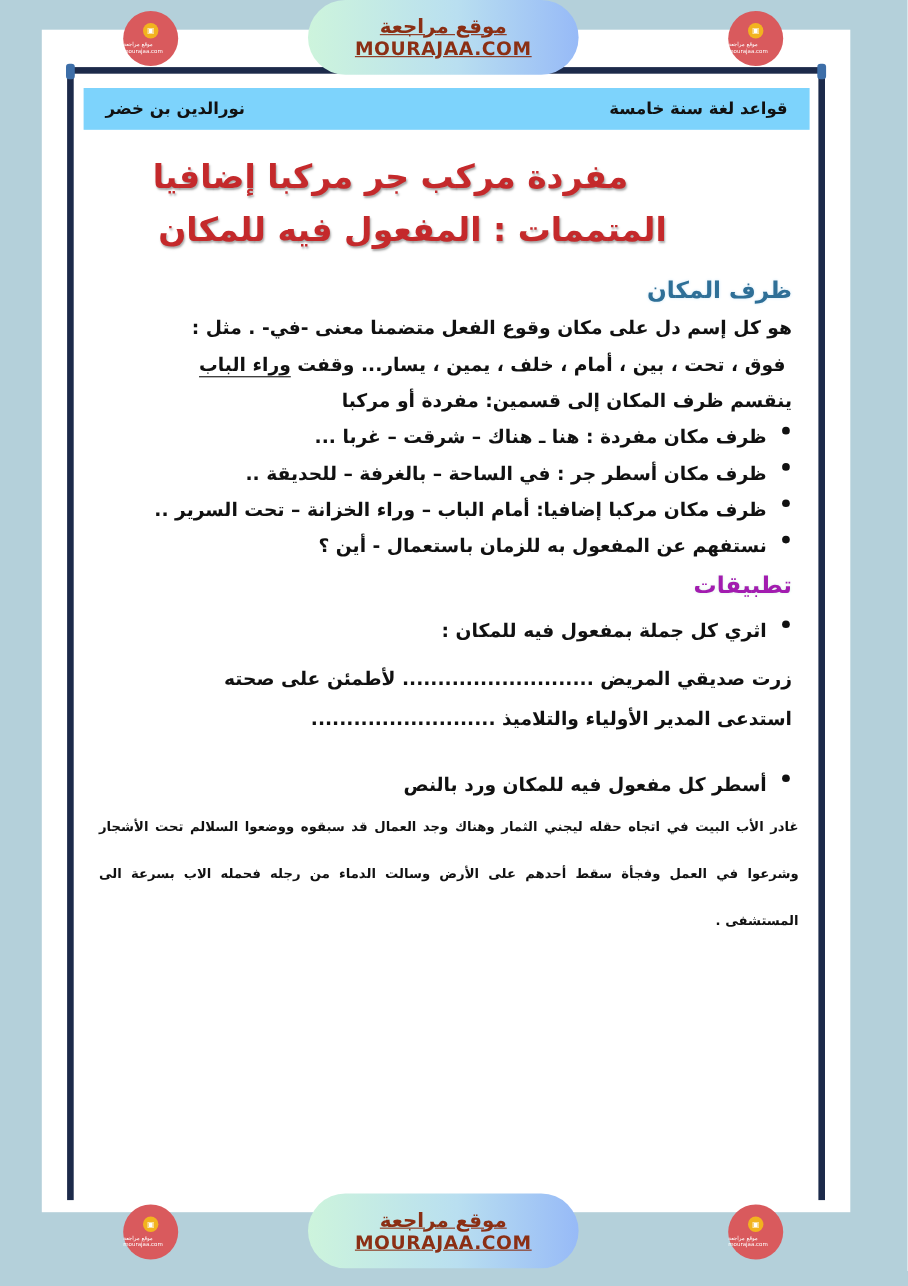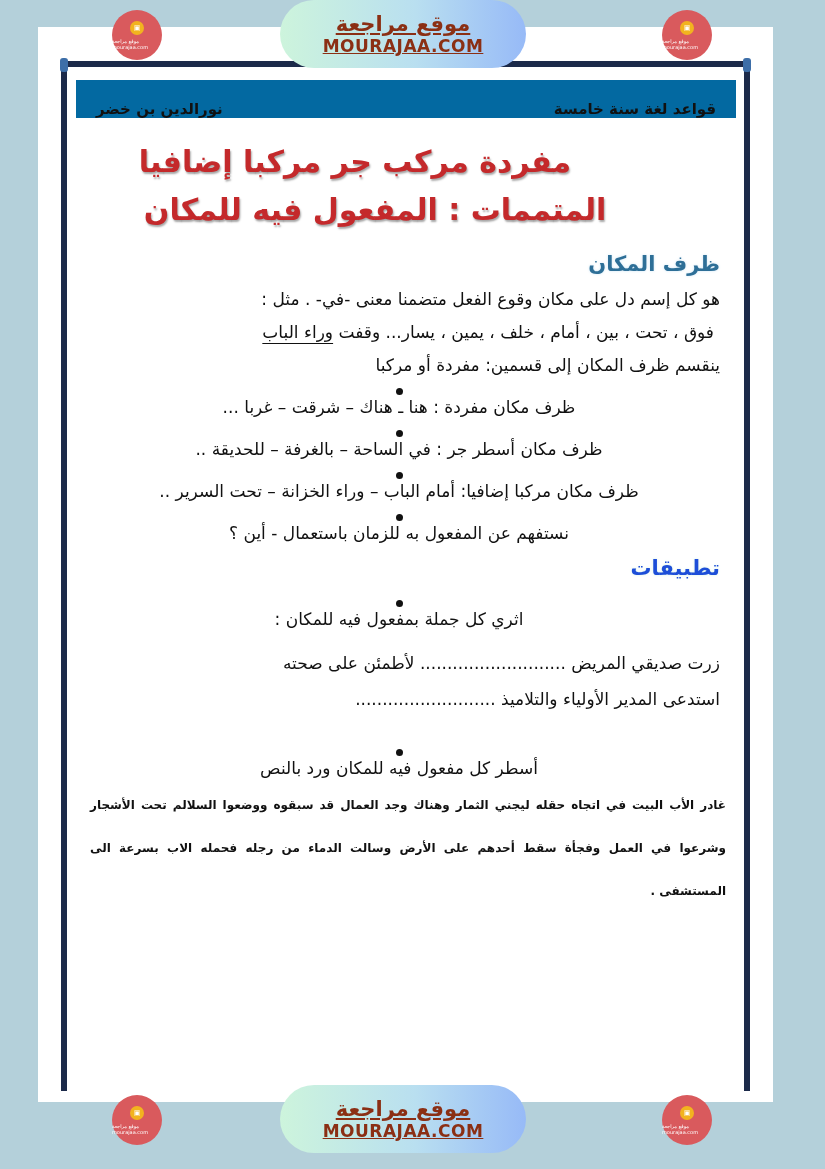--- a/index.html
+++ b/index.html
@@ -18,62 +18,62 @@
       box-sizing: border-box;
     }
     .frame::before, .frame::after {
       content: ""; position: absolute; top: -9px; width: 8px; height: 14px;
       background: #3d6ea8; border-radius: 3px;
     }
     .frame::before { left: -7px; }
     .frame::after { right: -7px; }
     .header-bar {
       position: absolute; left: 76px; top: 80px; width: 660px; height: 38px;
-      background: #0369a1; display: flex; justify-content: space-between; align-items: flex-end;
+      background: #7dd3fc; display: flex; justify-content: space-between; align-items: center;
       padding: 0 20px; box-sizing: border-box; direction: ltr;
     }
     .header-bar span { font-weight: bold; font-size: 15px; color: #111; }
     .doc {
       position: absolute; left: 80px; top: 130px; width: 650px; direction: rtl; text-align: right;
       color: #111;
     }
     .title {
       text-align: center; color: #c4292b; font-weight: bold; font-size: 30px;
       text-shadow: 1px 2px 2px rgba(0,0,0,0.35); line-height: 48px; margin-right: 60px; margin-top: 8px;
     }
     .section-title {
       font-size: 21px; font-weight: bold; color: #2e6f97; margin-top: 18px; margin-right: 10px;
       text-shadow: 0 0 3px #cfe6f5;
     }
-    .section-title.green { color: #1d4ed8; text-shadow: 0 0 3px #d9f3e6; }
+    .section-title.green { color: #a21caf; text-shadow: 0 0 3px #d9f3e6; }
     .line {
-      font-size: 17px; font-weight: normal; line-height: 20px; margin: 13px 10px 13px 0;
+      font-size: 17px; font-weight: bold; line-height: 20px; margin: 13px 10px 13px 0;
       white-space: nowrap;
     }
-    .bullet { display: flex; align-items: center; gap: 2px; margin-right: 12px; flex-direction: column; }
+    .bullet { display: flex; align-items: flex-start; gap: 14px; margin-right: 12px; }
     .bullet .dot { width: 7px; height: 7px; border-radius: 50%; background: #111; flex: none; }
     .u { text-decoration: underline; text-underline-offset: 5px; }
     .para { font-size: 12px; font-weight: bold; line-height: 43px; margin: 0 4px 0 10px; text-align: justify; }
     .banner {
       position: absolute; width: 600px; height: 70px; display: flex; justify-content: space-between; align-items: center;
     }
     .banner-top { left: 112px; top: 0; }
     .banner-bottom { left: 112px; top: 1085px; }
     .badge {
       width: 50px; height: 50px; border-radius: 50%; background: #d95a5d;
       display: flex; flex-direction: column; align-items: center; justify-content: center; margin: 0 118px;
     }
     .badge .ico { width: 14px; height: 14px; border-radius: 50%; background: #f2b31f; font-size: 7px; color: #fff; display:flex; align-items:center; justify-content:center; }
     .badge .btxt { font-size: 5px; color: #fff; margin-top: 3px; }
     .pill {
       position: absolute; left: 168px; top: 0; width: 246px; height: 68px; border-radius: 34px;
       background: linear-gradient(90deg, #cdf4dc 0%, #b9dff0 55%, #97baf7 100%);
       display: flex; flex-direction: column; align-items: center; justify-content: center;
     }
-    .pill .ar { font-size: 21px; font-weight: bold; color: #8b2f14; text-decoration: underline; direction: rtl; }
+    .pill .ar { font-size: 18px; font-weight: bold; color: #8b2f14; text-decoration: underline; direction: rtl; }
     .pill .en { font-size: 17px; font-weight: bold; color: #8b2f14; text-decoration: underline; font-family: "DejaVu Sans", sans-serif; letter-spacing: 0.5px; }
   </style>
 </head>
 <body>
 
 <div class="page"></div>
 <div class="frame"></div>
 
 <div class="banner banner-top">
   <div class="badge" style="margin-left:0">

